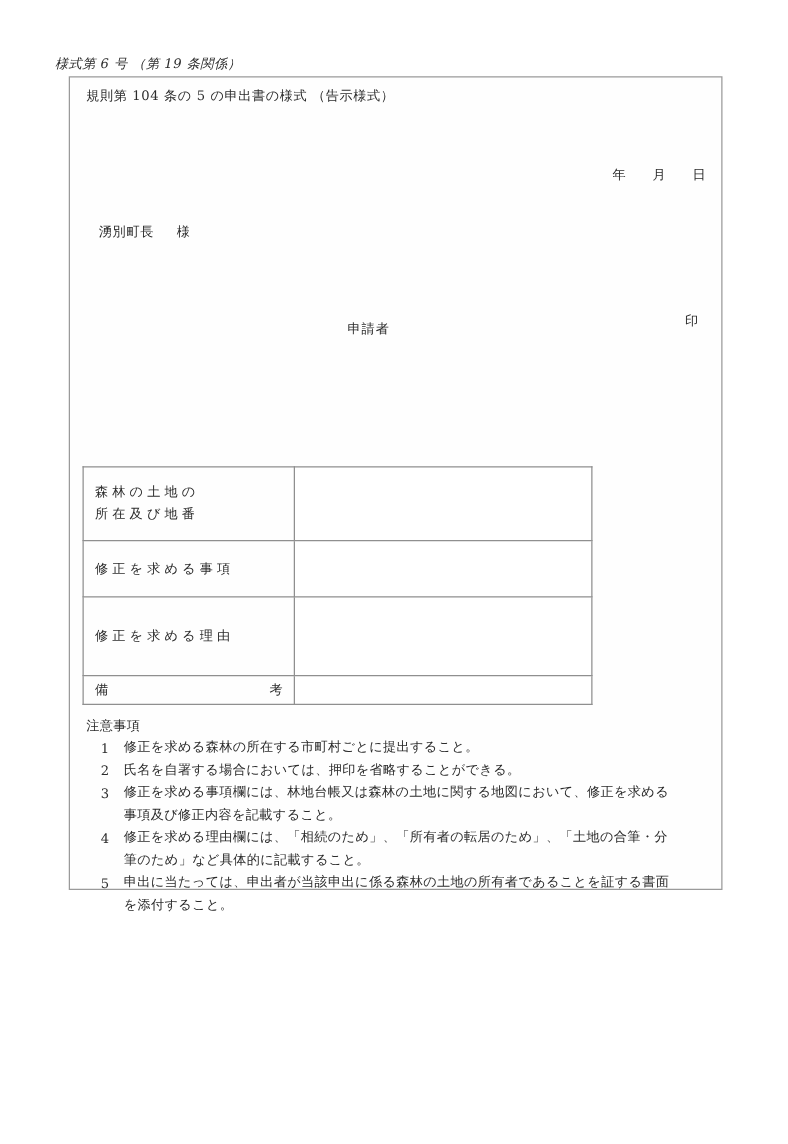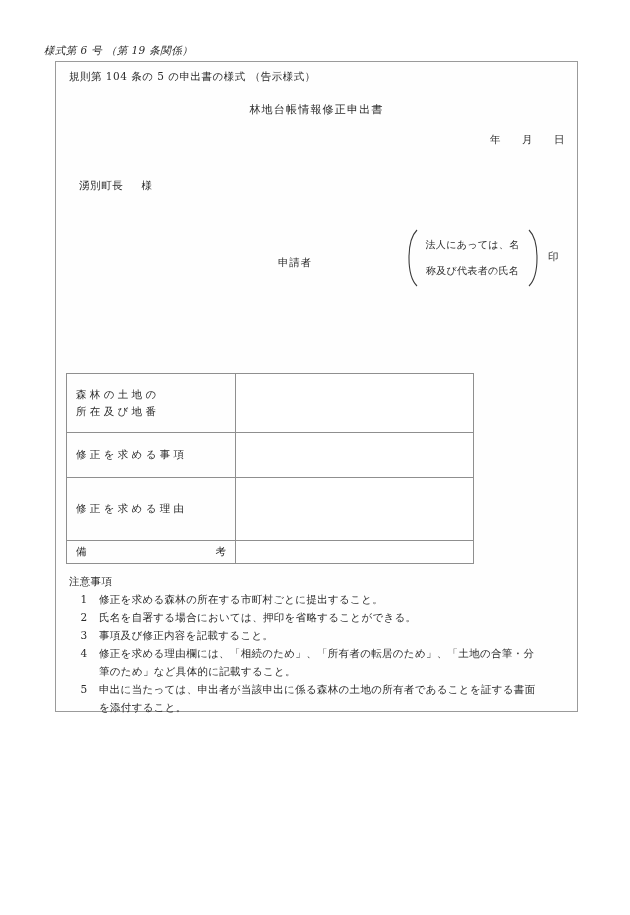--- a/index.html
+++ b/index.html
@@ -208,62 +208,46 @@
   }
   .note-num {
     width: 30px;
     flex: 0 0 30px;
     text-align: center;
     box-sizing: border-box;
   }
   .note-body {
     flex: 1;
     text-align: justify;
+    font-family: Liberation Serif, serif;
   }
   .note-body .cont { display: block; }
 </style>
 </head>
 <body>
 
 <div class="form-no">様式第 6 号 （第 19 条関係）</div>
 
 <div class="frame">
   <div class="frame-inner">
 
     <div class="notice-line">規則第 104 条の 5 の申出書の様式 （告示様式）</div>
 
-    <div class="doc-title">林地台帳情報修正申出書</div>
 
     <div class="date-line">
       <span class="g">年</span><span class="g">月</span><span class="g last">日</span>
     </div>
 
     <div class="addressee">
       <span>湧別町長</span><span class="sama">様</span>
     </div>
 
     <div class="applicant">
       <div class="ap-label">申請者</div>
 
-      <div class="brace-box">
-        <span class="brace">
-          <svg width="11" height="58" viewBox="0 0 11 58">
-            <path d="M10 1 C4 7, 2 18, 2 29 C2 40, 4 51, 10 57" fill="none" stroke="#3a3a3a" stroke-width="1.1"></path>
-          </svg>
-        </span>
-        <span class="brace-text">
-          <span style="display:block">法人にあっては、名</span>
-          <span style="display:block">称及び代表者の氏名</span>
-        </span>
-        <span class="brace">
-          <svg width="11" height="58" viewBox="0 0 11 58">
-            <path d="M1 1 C7 7, 9 18, 9 29 C9 40, 7 51, 1 57" fill="none" stroke="#3a3a3a" stroke-width="1.1"></path>
-          </svg>
-        </span>
-      </div>
 
       <div class="seal">印</div>
     </div>
 
 
     <table class="form-table">
       <tbody>
         <tr>
           <td class="label row-h1">
             <span class="spread two-line">
@@ -306,20 +290,21 @@
       </div>
 
       <div class="note-item">
         <span class="note-num">2</span>
         <span class="note-body">氏名を自署する場合においては、押印を省略することができる。</span>
       </div>
 
       <div class="note-item">
         <span class="note-num">3</span>
         <span class="note-body">
+          <span>修正を求める事項欄には、林地台帳又は森林の土地に関する地図において、修正を求める</span>
           <span class="cont">事項及び修正内容を記載すること。</span>
         </span>
       </div>
 
       <div class="note-item">
         <span class="note-num">4</span>
         <span class="note-body">
           <span>修正を求める理由欄には、「相続のため」、「所有者の転居のため」、「土地の合筆・分</span>
           <span class="cont">筆のため」など具体的に記載すること。</span>
         </span>

